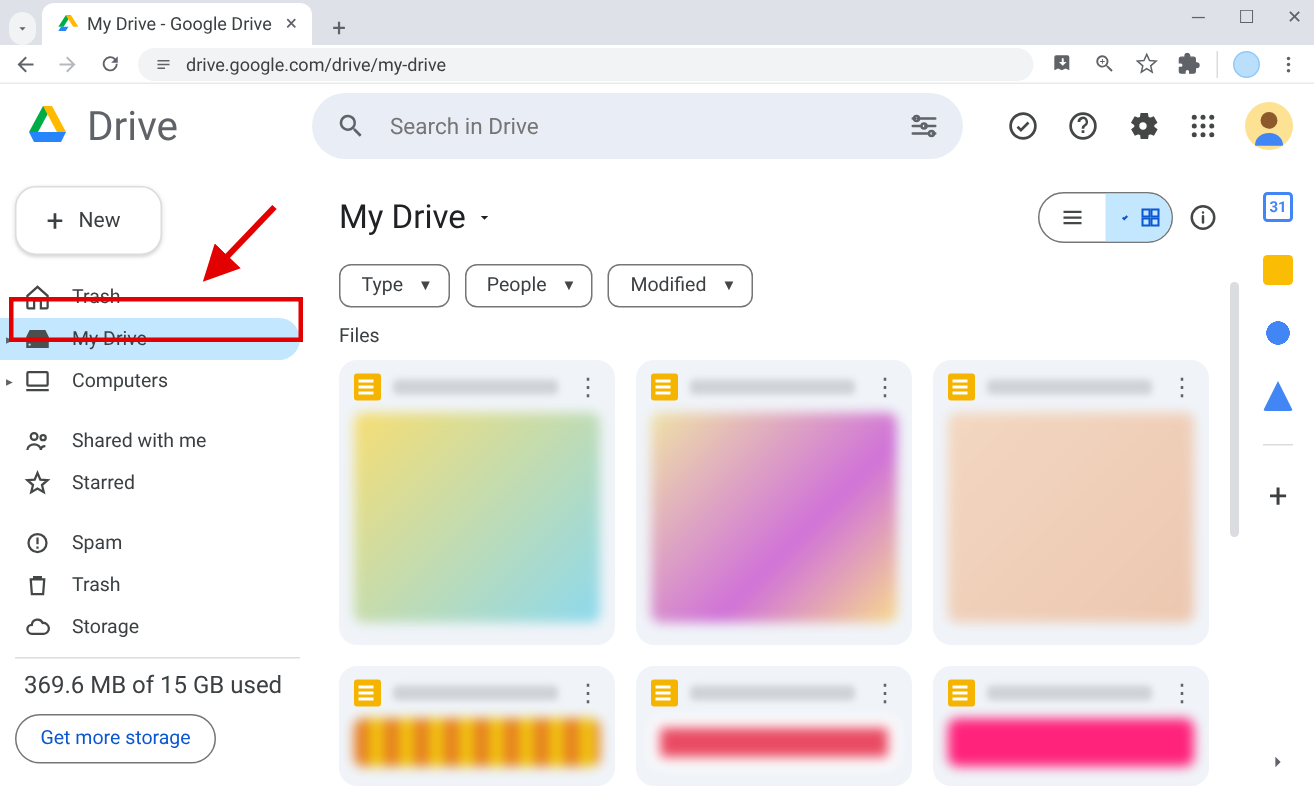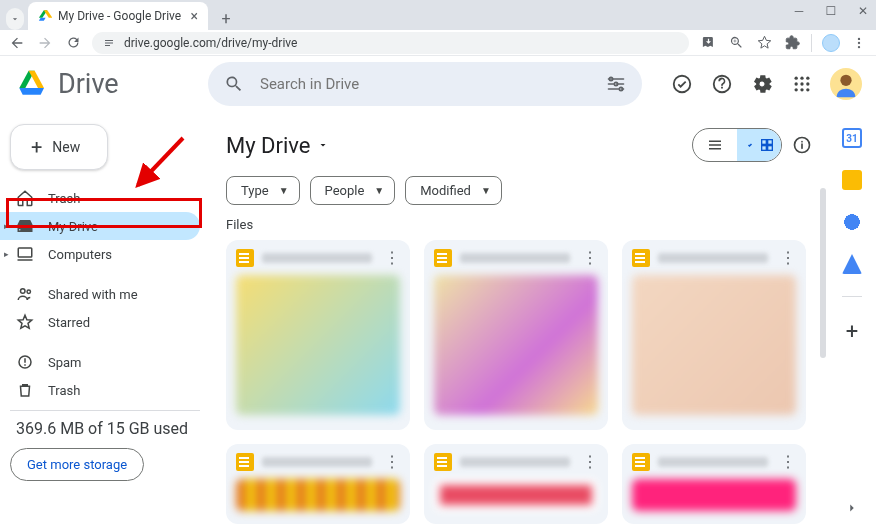--- a/index.html
+++ b/index.html
@@ -308,20 +308,28 @@
           </span>
         <span>Spam</span>
       </div>
       <div class="nav-item">
         <span class="nav-ico">
             <svg width="18" height="18" viewBox="0 0 24 24">
               <path d="M5 7h14M9 7V5h6v2m-9 0 1 13h10l1-13" fill="none" stroke="currentColor" stroke-width="2"></path>
             </svg>
           </span>
         <span>Trash</span>
+      </div>
+      <div class="nav-item">
+        <span class="nav-ico">
+            <svg width="18" height="18" viewBox="0 0 24 24">
+              <path d="M7 18a4 4 0 0 1 0-8 5 5 0 0 1 9.6-1.5A4 4 0 1 1 18 18z" fill="none" stroke="currentColor" stroke-width="2"></path>
+            </svg>
+          </span>
+        <span>Storage</span>
       </div>
     </div>
     <hr>
     <div class="storage-txt">369.6 MB of 15 GB used</div>
     <button class="storage-btn">
       <span>Get more storage</span>
     </button>
   </div>
 
   <div class="main">

